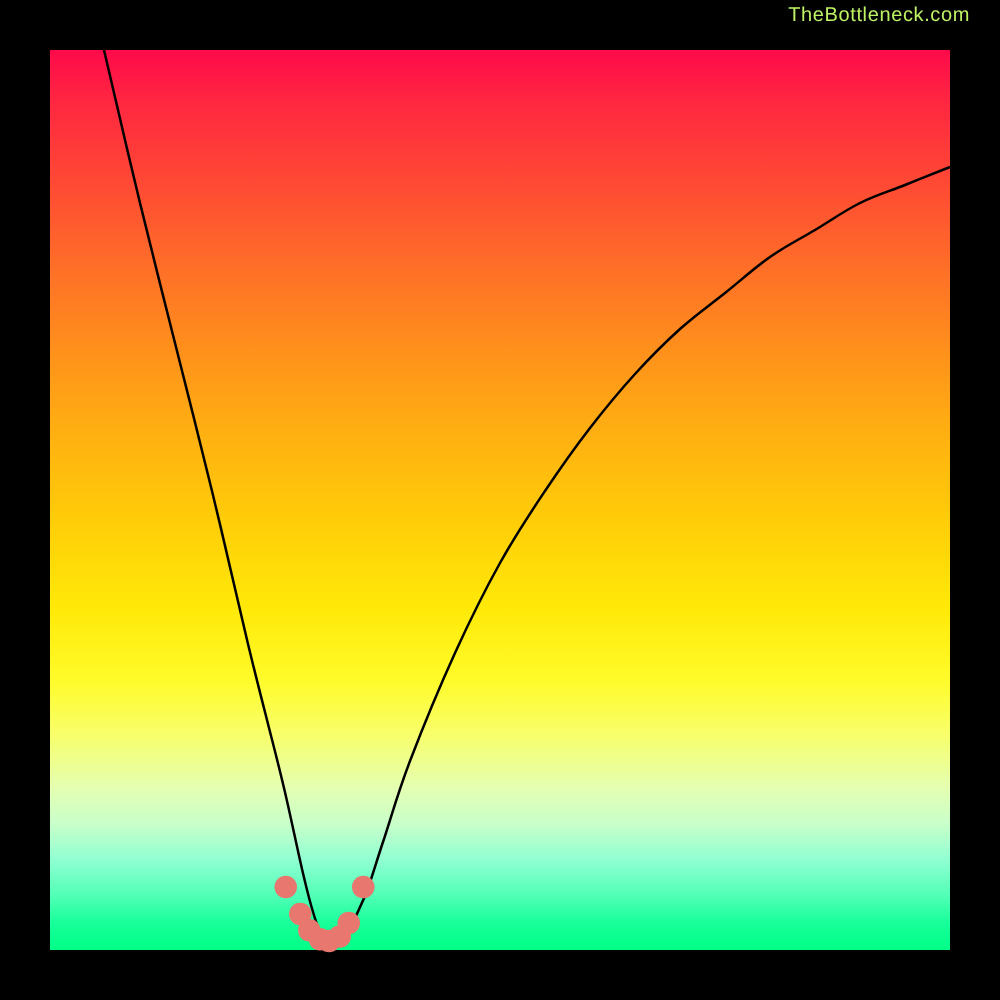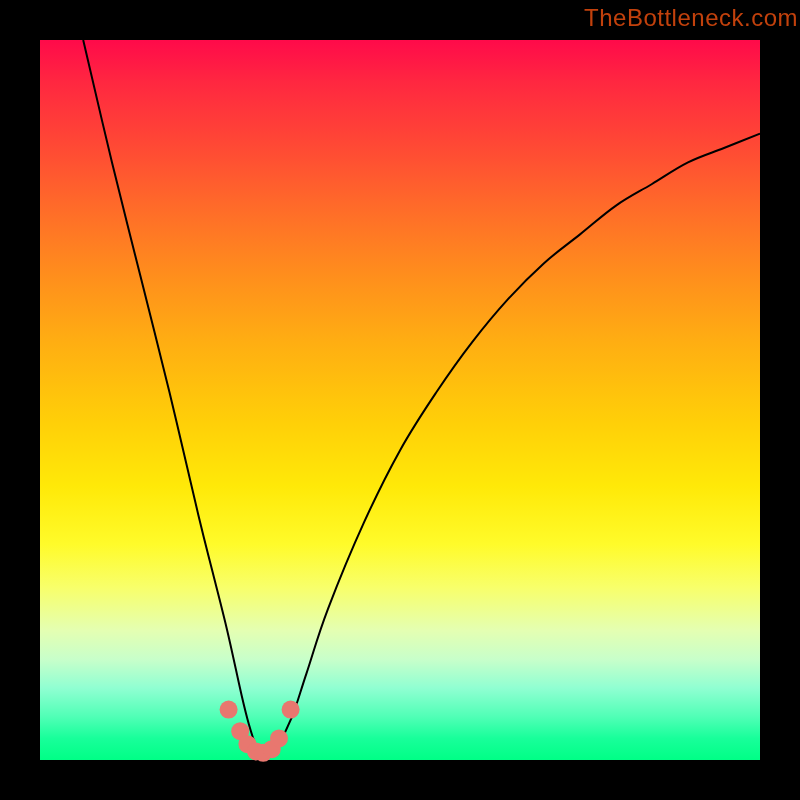--- a/index.html
+++ b/index.html
@@ -12,24 +12,24 @@
   }
   .container {
     position: relative;
     width: 800px;
     height: 800px;
     background: #000;
   }
   .watermark {
     position: absolute;
     top: 4px;
-    right: 2px;
-    color: #c2410c;
+    right: 24px;
+    color: #bef264;
     font-family: Arial, Helvetica, sans-serif;
-    font-size: 24px;
+    font-size: 16px;
     font-weight: 500;
     letter-spacing: 0.5px;
     z-index: 5;
   }
   .plot-area {
     position: absolute;
     left: 40px;
     top: 40px;
     width: 720px;
     height: 720px;

